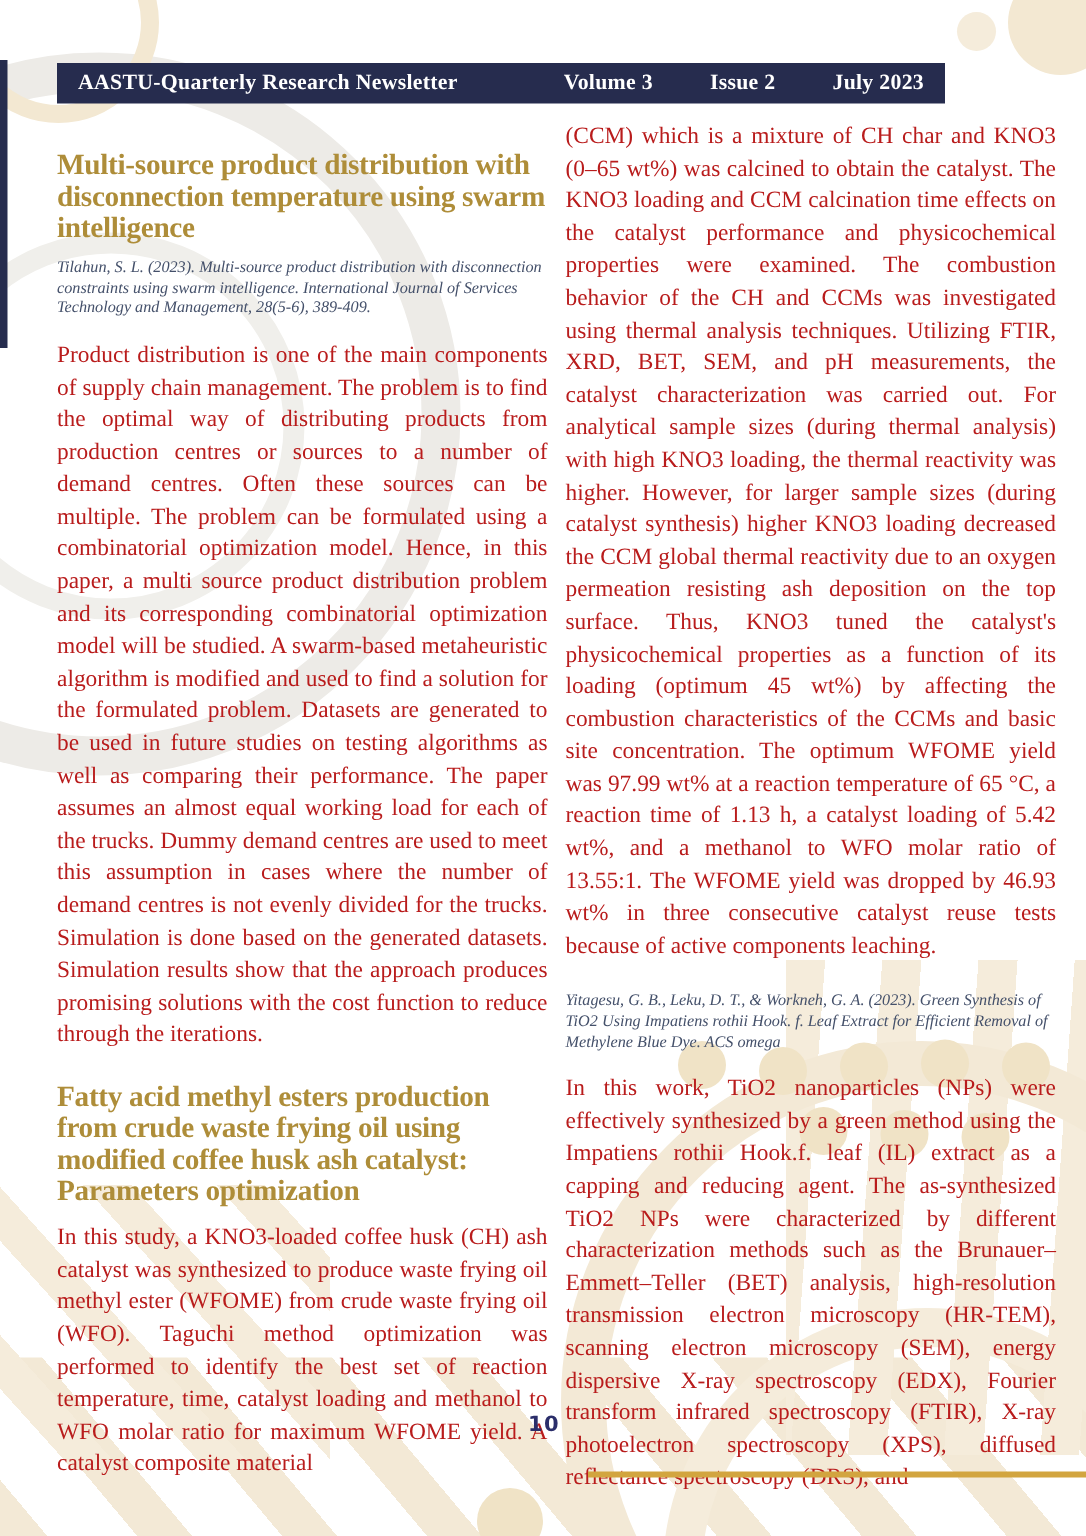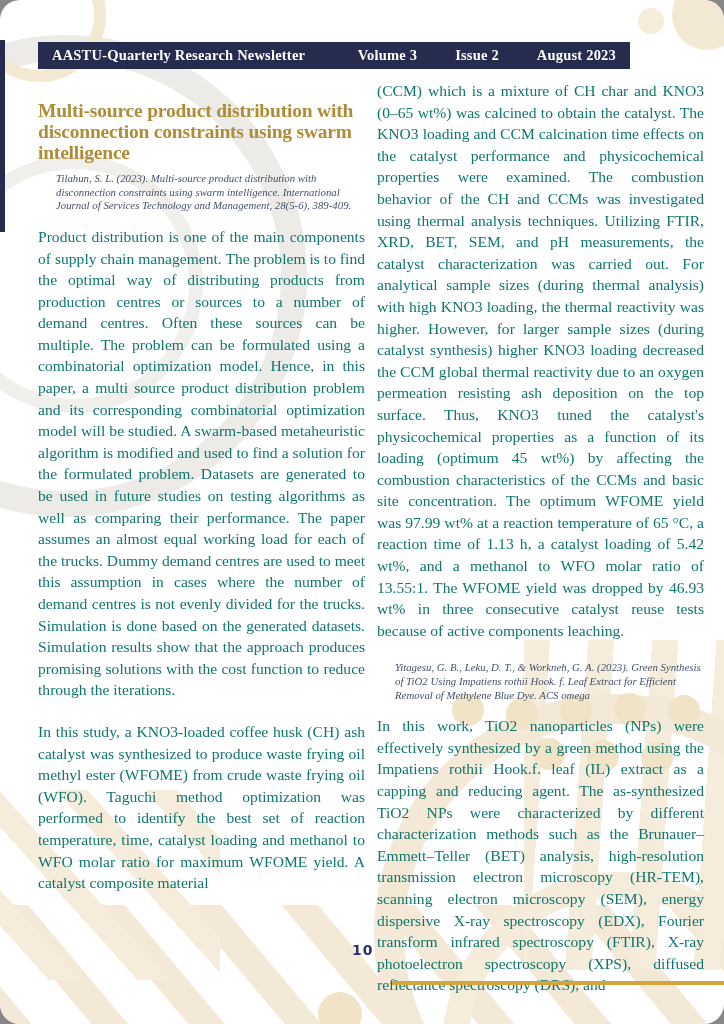--- a/index.html
+++ b/index.html
@@ -3,21 +3,20 @@
 <meta charset="utf-8">
 <style>
   html,body{margin:0;padding:0;background:#888;}
   .page{
     position:relative;
     width:724px;height:1024px;
     margin:0 auto;
     background:#ffffff;
     overflow:hidden;
     font-family:"Liberation Serif","DejaVu Serif",serif;
-    border-radius:20px;
   }
   
   .wm{position:absolute;z-index:0;pointer-events:none;}
   #wm-ring-big{left:-175px;top:35px;width:430px;height:430px;border:26px solid #edebe7;border-radius:50%;}
   #wm-ring-small{left:-55px;top:155px;width:230px;height:230px;border:14px solid #f0efeb;border-radius:50%;}
   #wm-ring-corner{left:-28px;top:-52px;width:110px;height:110px;border:12px solid #f3e8d2;border-radius:50%;}
   #wm-dot-tr1{right:-18px;top:-20px;width:70px;height:70px;background:#f3e8d2;border-radius:50%;}
   #wm-dot-tr2{right:60px;top:8px;width:26px;height:26px;background:#f5ecdb;border-radius:50%;}
   #wm-stripes-bottom{left:-80px;top:905px;width:900px;height:260px;
     background:repeating-linear-gradient(50deg,#f3e9d6 0 28px,rgba(255,255,255,0) 28px 74px);}
@@ -48,24 +47,24 @@
   #col-right{left:377px;top:80px;}
 
   .article-title{
     color:#ae8d39;font-weight:bold;
     font-size:19.5px;line-height:1.08;letter-spacing:-0.2px;
     margin:0 0 9px 0;
   }
   .citation{
     color:#44506a;font-style:italic;
     font-size:10.8px;line-height:1.26;
-    margin:0 0 13px 18px;
+    margin:0 0 13px 0;
   }
   .abstract{
-    color:#0f766e;
+    color:#b91c1c;
     font-size:15.6px;line-height:1.385;
     text-align:justify;
     margin:0 4px 20px 0;
   }
   .gap-top{margin-top:4px;}
 
   .page-number{
     position:absolute;left:352px;top:942px;
     font-family:"DejaVu Sans","Liberation Sans",sans-serif;
     font-weight:bold;font-size:14px;letter-spacing:1px;
@@ -101,28 +100,29 @@
   <div class="content">
 
     <div class="left-rule"></div>
     <div class="header-bar">
       <span>AASTU-Quarterly Research Newsletter</span>
       <span class="spacer"></span>
       <span>Volume 3</span>
       <span class="hsep"></span>
       <span>Issue 2</span>
       <span class="hsep"></span>
-      <span>August 2023</span>
+      <span>July 2023</span>
     </div>
 
     <div class="col" id="col-left">
-      <h2 class="article-title">Multi-source product distribution with disconnection constraints using swarm intelligence</h2>
+      <h2 class="article-title">Multi-source product distribution with disconnection temperature using swarm intelligence</h2>
       <p class="citation">Tilahun, S. L. (2023). Multi-source product distribution with disconnection constraints using swarm intelligence. International Journal of Services Technology and Management, 28(5-6), 389-409.</p>
       <p class="abstract">Product distribution is one of the main components of supply chain management. The problem is to find the optimal way of distributing products from production centres or sources to a number of demand centres. Often these sources can be multiple. The problem can be formulated using a combinatorial optimization model. Hence, in this paper, a multi source product distribution problem and its corresponding combinatorial optimization model will be studied. A swarm-based metaheuristic algorithm is modified and used to find a solution for the formulated problem. Datasets are generated to be used in future studies on testing algorithms as well as comparing their performance. The paper assumes an almost equal working load for each of the trucks. Dummy demand centres are used to meet this assumption in cases where the number of demand centres is not evenly divided for the trucks. Simulation is done based on the generated datasets. Simulation results show that the approach produces promising solutions with the cost function to reduce through the iterations.</p>
 
+      <h2 class="article-title gap-top">Fatty acid methyl esters production from crude waste frying oil using modified coffee husk ash catalyst: Parameters optimization</h2>
       <p class="abstract">In this study, a KNO3-loaded coffee husk (CH) ash catalyst was synthesized to produce waste frying oil methyl ester (WFOME) from crude waste frying oil (WFO). Taguchi method optimization was performed to identify the best set of reaction temperature, time, catalyst loading and methanol to WFO molar ratio for maximum WFOME yield. A catalyst composite material</p>
     </div>
 
     <div class="col" id="col-right">
       <p class="abstract">(CCM) which is a mixture of CH char and KNO3 (0–65 wt%) was calcined to obtain the catalyst. The KNO3 loading and CCM calcination time effects on the catalyst performance and physicochemical properties were examined. The combustion behavior of the CH and CCMs was investigated using thermal analysis techniques. Utilizing FTIR, XRD, BET, SEM, and pH measurements, the catalyst characterization was carried out. For analytical sample sizes (during thermal analysis) with high KNO3 loading, the thermal reactivity was higher. However, for larger sample sizes (during catalyst synthesis) higher KNO3 loading decreased the CCM global thermal reactivity due to an oxygen permeation resisting ash deposition on the top surface. Thus, KNO3 tuned the catalyst's physicochemical properties as a function of its loading (optimum 45 wt%) by affecting the combustion characteristics of the CCMs and basic site concentration. The optimum WFOME yield was 97.99 wt% at a reaction temperature of 65 °C, a reaction time of 1.13 h, a catalyst loading of 5.42 wt%, and a methanol to WFO molar ratio of 13.55:1. The WFOME yield was dropped by 46.93 wt% in three consecutive catalyst reuse tests because of active components leaching.</p>
 
       <p class="citation">Yitagesu, G. B., Leku, D. T., &amp; Workneh, G. A. (2023). Green Synthesis of TiO2 Using Impatiens rothii Hook. f. Leaf Extract for Efficient Removal of Methylene Blue Dye. ACS omega</p>
       <p class="abstract">In this work, TiO2 nanoparticles (NPs) were effectively synthesized by a green method using the Impatiens rothii Hook.f. leaf (IL) extract as a capping and reducing agent. The as-synthesized TiO2 NPs were characterized by different characterization methods such as the Brunauer–Emmett–Teller (BET) analysis, high-resolution transmission electron microscopy (HR-TEM), scanning electron microscopy (SEM), energy dispersive X-ray spectroscopy (EDX), Fourier transform infrared spectroscopy (FTIR), X-ray photoelectron spectroscopy (XPS), diffused reflectance spectroscopy (DRS), and</p>
     </div>
 

